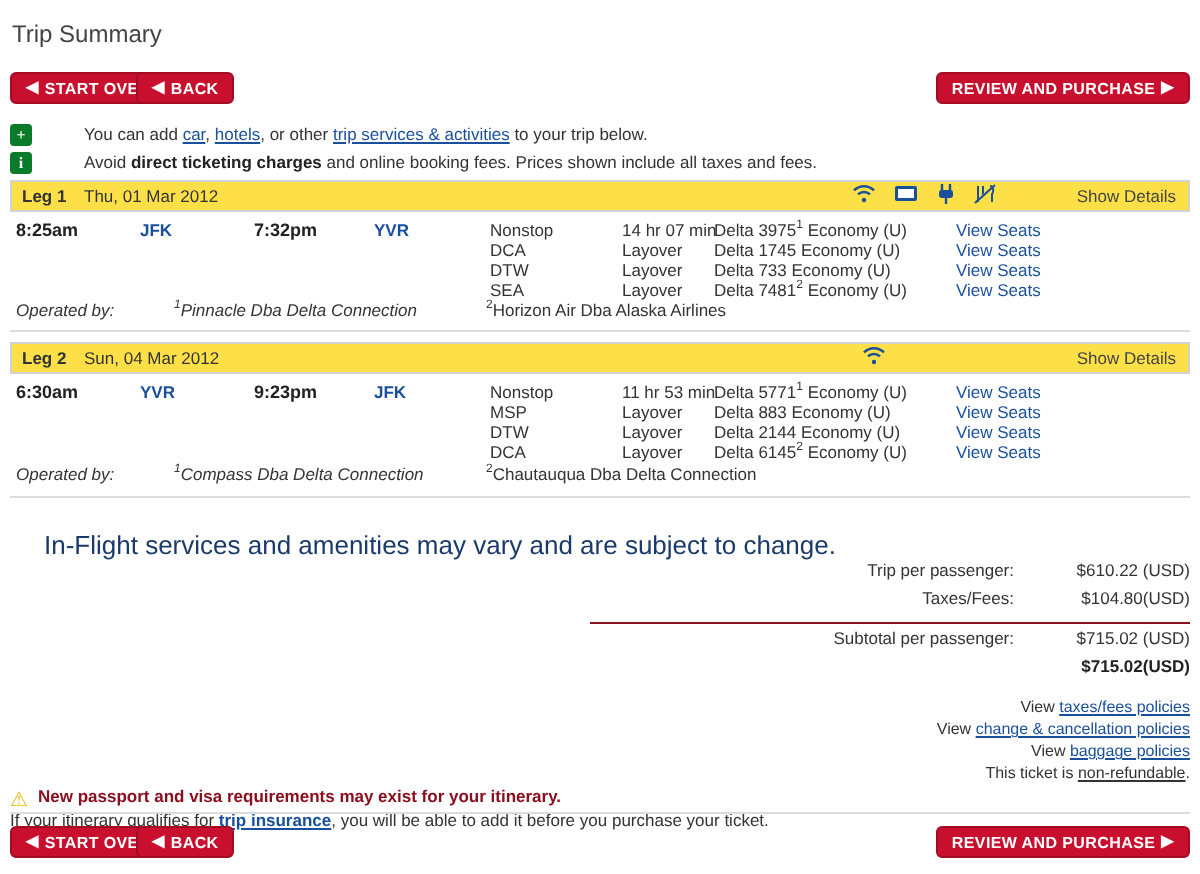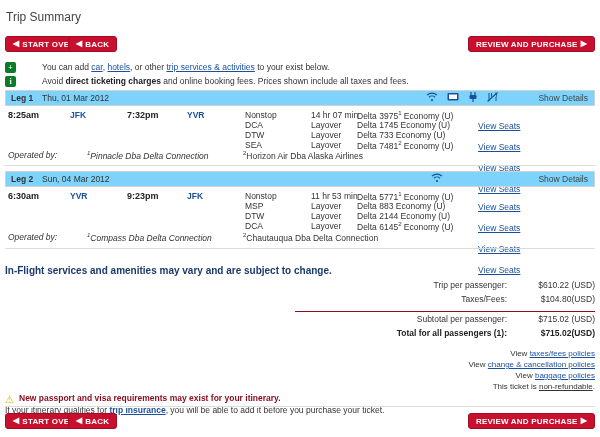--- a/index.html
+++ b/index.html
@@ -46,21 +46,21 @@
     background: #0a7b28; color: #fff; border-radius: 2px;
     font-size: 8px; line-height: 11px; text-align: center; font-weight: bold;
     font-family: "Liberation Serif", serif;
   }
   a.lk { color: #1a4f9c; text-decoration: underline; cursor: pointer; }
   b { font-weight: bold; color: #222; }
 
   
   .legbar {
     position: absolute; left: 5px; width: 590px; height: 16px;
-    background: #7dd3fc; border: 1px solid #d2d2d2;
+    background: #fde047; border: 1px solid #d2d2d2;
     font-size: 8.5px;
   }
   .legbar .leglabel { position: absolute; left: 5px; top: 2px; font-weight: bold; color: #333; }
   .legbar .legdate  { position: absolute; left: 36px; top: 2px; color: #333; }
   .legbar .showdet  { position: absolute; right: 6px; top: 2px; color: #444; cursor: pointer; }
   .amen { position: absolute; top: 1px; display: flex; gap: 9px; align-items: center; }
   .amen svg { display: block; }
 
   
   .legblock { position: absolute; left: 5px; width: 590px; font-size: 8.5px; }
@@ -70,30 +70,30 @@
   .arrloc { position: absolute; left: 182px; color: #1a4f9c; font-weight: bold; }
 
   .stopcol { position: absolute; left: 240px; top: 0; width: 62px; }
   .stopcol div { height: 10px; color: #333; }
   .durcol { position: absolute; left: 306px; top: 0; width: 58px; color: #333; }
   .laycol { position: absolute; left: 306px; top: 10px; width: 58px; }
   .laycol div { height: 10px; }
   .flightcol { position: absolute; left: 352px; top: 0; width: 120px; }
   .flightcol div { height: 10px; color: #333; white-space: nowrap; }
   .seatcol { position: absolute; left: 473px; top: 0; width: 80px; }
-  .seatcol a { display: block; height: 10px; color: #1a4f9c; text-decoration: underline; cursor: pointer; margin-top: 11px; }
+  .seatcol a { display: block; height: 10px; color: #1a4f9c; cursor: pointer; }
   sup { font-size: 6px; vertical-align: super; }
 
   .opby { position: absolute; left: 3px; color: #333; font-style: italic; }
   .opby2 { position: absolute; left: 238px; color: #333; }
 
   .rule { position: absolute; left: 5px; width: 590px; border-top: 1px solid #dcdcdc; }
 
   
-  .notice { position: absolute; left: 5px; top: 265px; font-size: 10px; font-weight: bold; color: #1a3a6b; }
+  .notice { position: absolute; left: 22px; top: 265px; font-size: 13px; font-weight: normal; color: #1a3a6b; }
 
   
   .pricebox { position: absolute; right: 5px; top: 280px; width: 300px; font-size: 8.5px; }
   .prow { display: flex; justify-content: flex-end; align-items: baseline; height: 14px; }
   .plabel { text-align: right; color: #333; }
   .pval { width: 88px; text-align: right; color: #333; }
   .hr-price { border-top: 1px solid #8a1020; margin: 3px 0 2px 0; width: 300px; }
   .total .plabel, .total .pval { font-weight: bold; color: #222; }
   .policies { margin-top: 6px; text-align: right; line-height: 11px; font-size: 8px; color: #333; }
   .policies a { color: #1a4f9c; text-decoration: underline; cursor: pointer; }
@@ -127,21 +127,21 @@
     <div class="btn btn-purchase">
       <span>REVIEW AND PURCHASE</span>
       <span class="chev">▶</span>
     </div>
   </div>
 
   <div class="infoblock">
     <div class="inforow first">
       <div class="ico-badge">+</div>
       <div style="padding-left:20px">
-        <span>You can add </span><a class="lk">car</a><span>, </span><a class="lk">hotels</a><span>, or other </span><a class="lk">trip services &amp; activities</a><span> to your exist below.</span>
+        <span>You can add </span><a class="lk">car</a><span>, </span><a class="lk">hotels</a><span>, or other </span><a class="lk">trip services &amp; activities</a><span> to your trip below.</span>
       </div>
     </div>
     <div class="inforow">
       <div class="ico-badge">i</div>
       <div style="padding-left:20px">
         <span>Avoid </span><b>direct ticketing charges</b><span> and online booking fees. Prices shown include all taxes and fees.</span>
       </div>
     </div>
   </div>
 
@@ -290,21 +290,20 @@
     <div class="prow">
       <div class="plabel">Taxes/Fees:</div>
       <div class="pval">$104.80(USD)</div>
     </div>
     <div class="hr-price"></div>
     <div class="prow">
       <div class="plabel">Subtotal per passenger:</div>
       <div class="pval">$715.02 (USD)</div>
     </div>
     <div class="prow total">
-      <div class="plabel">Total for all passengers (1):</div>
       <div class="pval">$715.02(USD)</div>
     </div>
     <div class="policies">
       <div><span>View </span><a>taxes/fees policies</a></div>
       <div><span>View </span><a>change &amp; cancellation policies</a></div>
       <div><span>View </span><a>baggage policies</a></div>
       <div><span>This ticket is </span><u>non-refundable</u><span>.</span></div>
     </div>
   </div>
 

